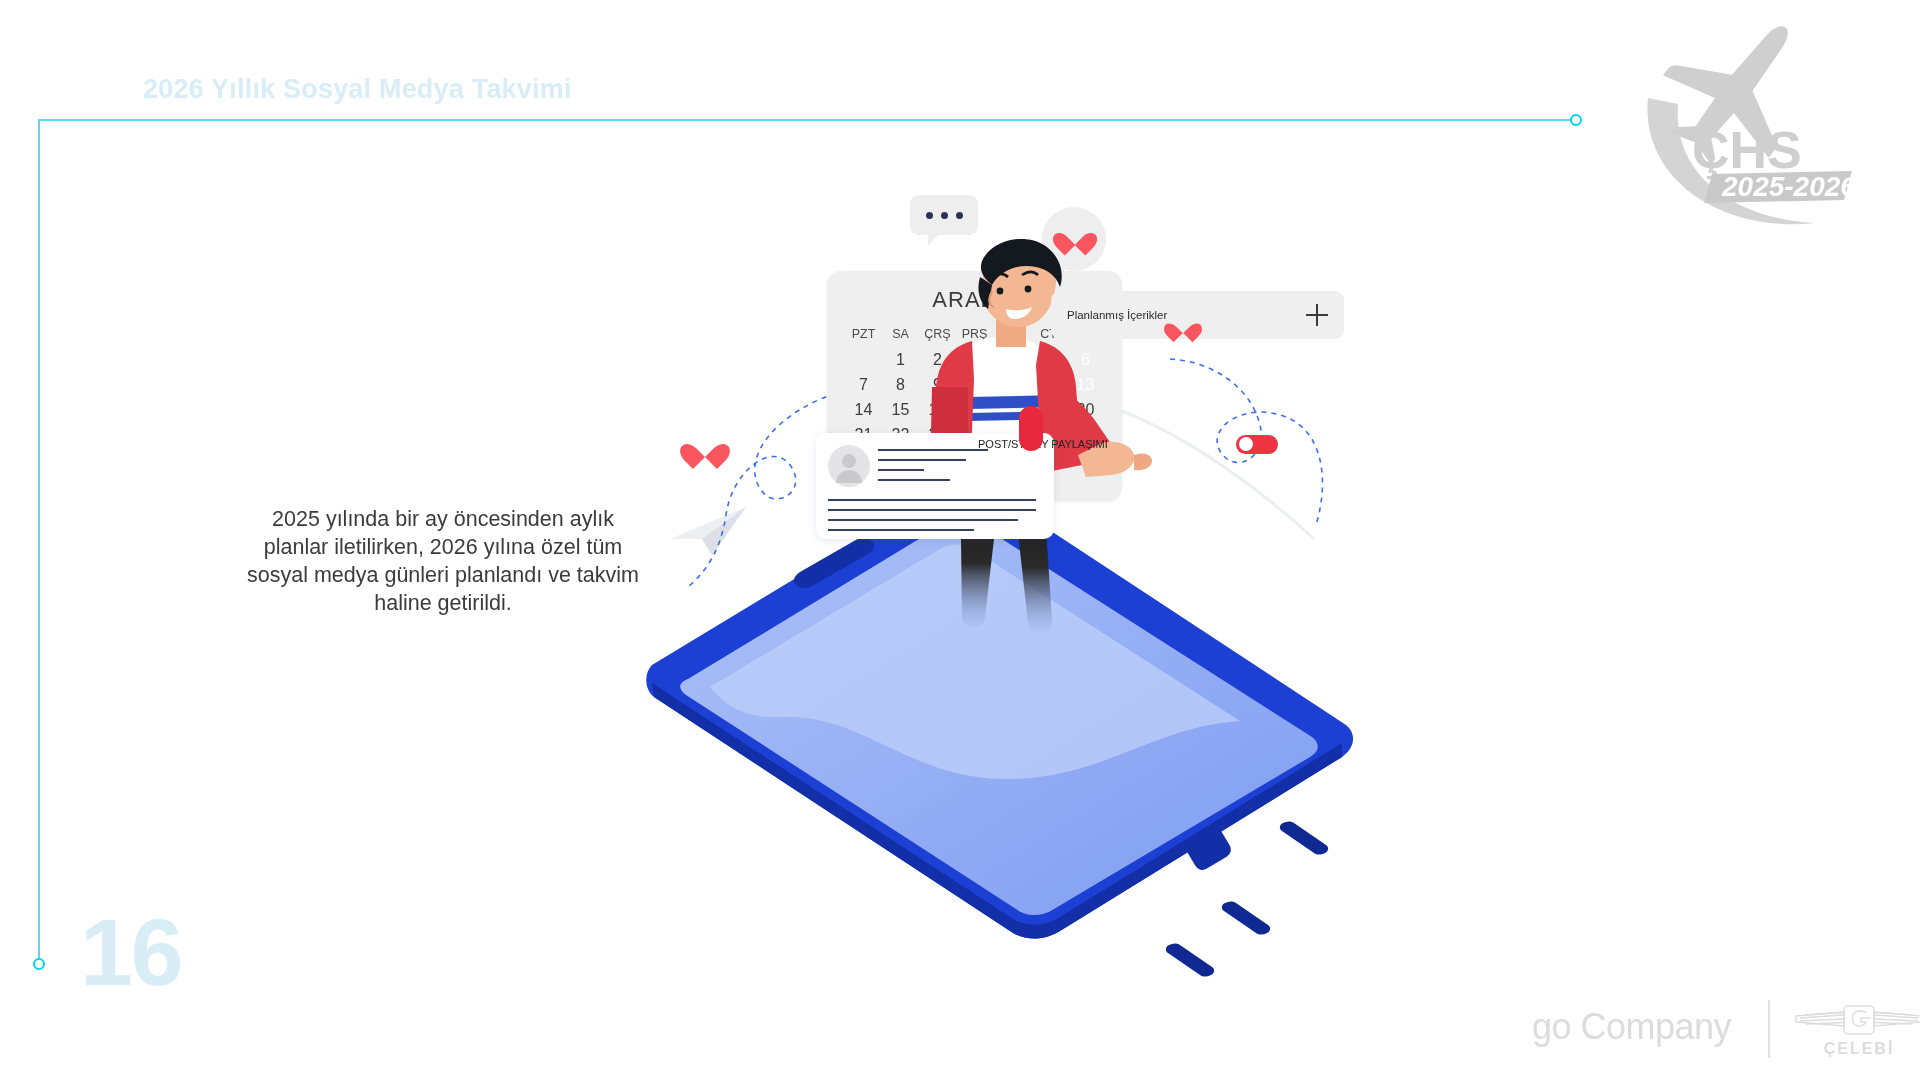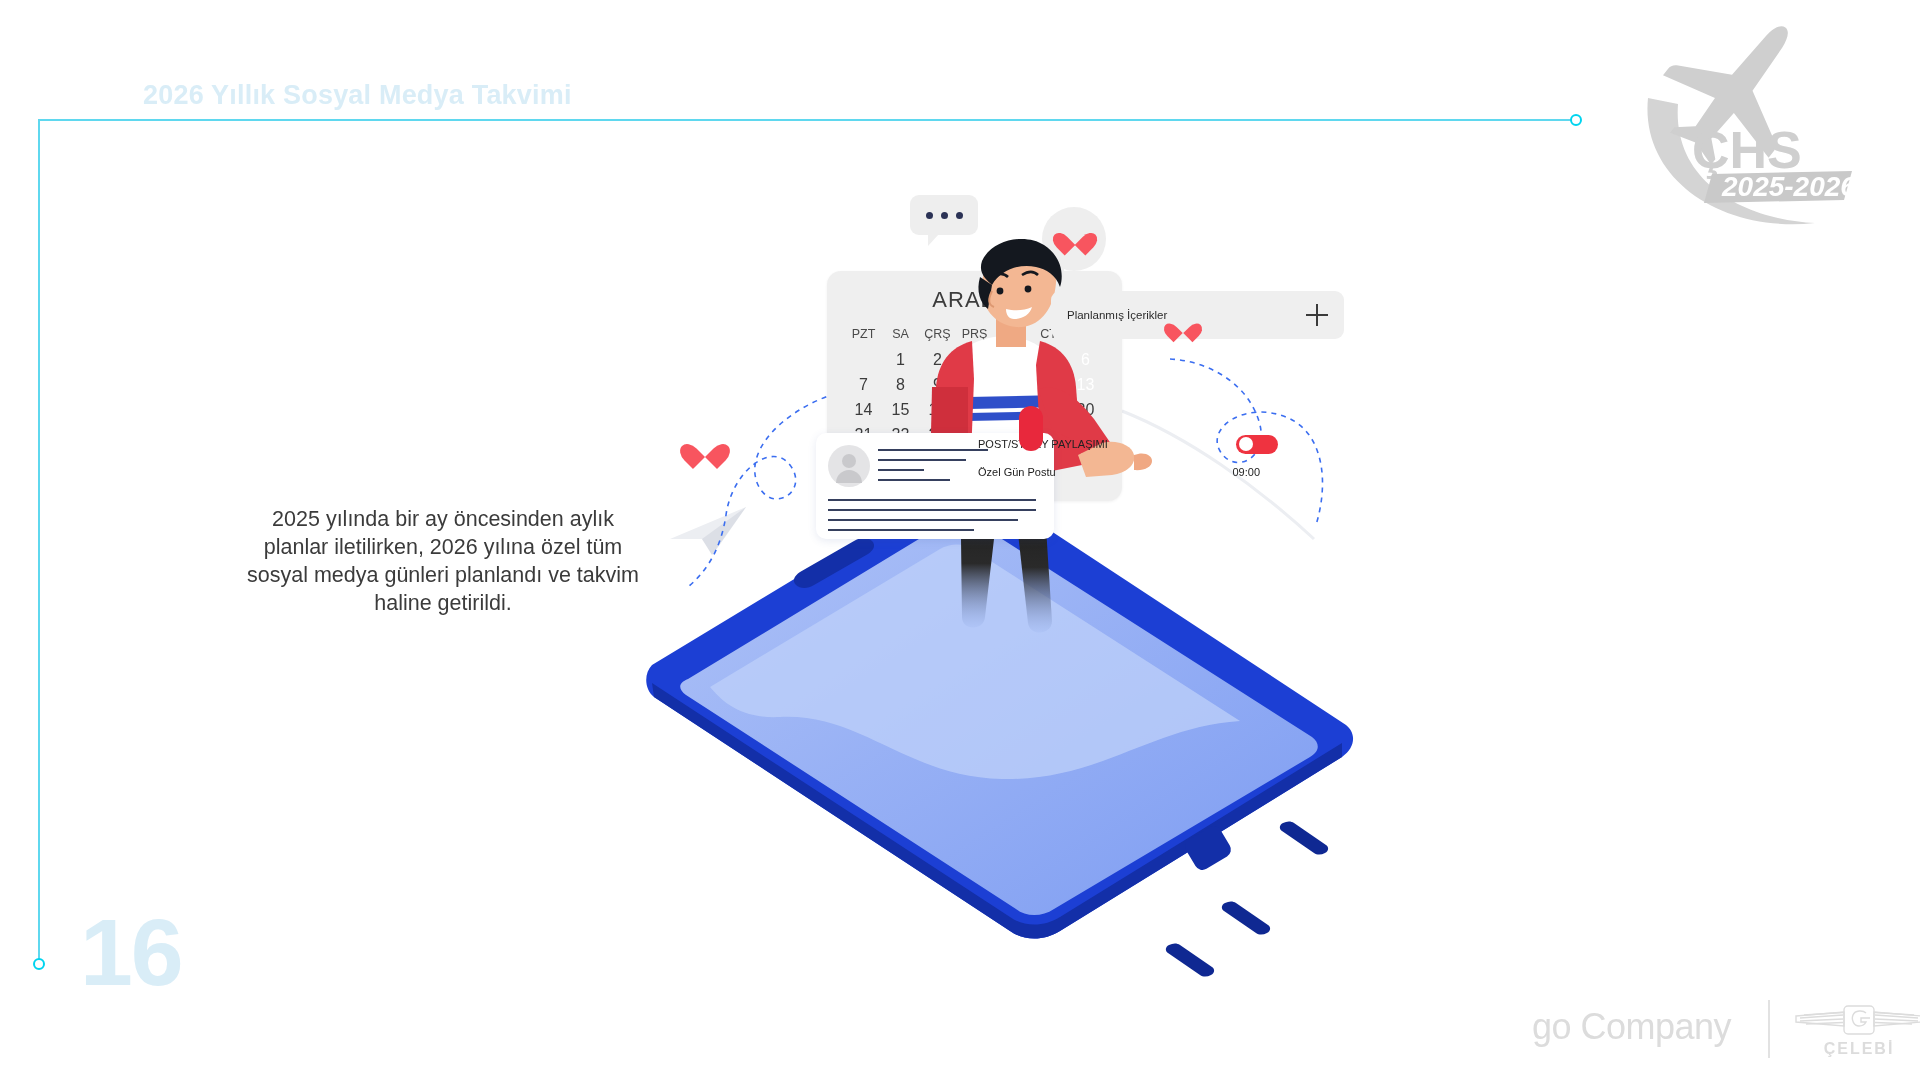--- a/index.html
+++ b/index.html
@@ -11,21 +11,21 @@
 
   
   .frame-top { position:absolute; left:38px; top:119px; width:1533px; height:2px; background:#5fd8ef; }
   .frame-left { position:absolute; left:38px; top:119px; width:2px; height:845px; background:#5fd8ef; }
   .dot { position:absolute; width:12px; height:12px; border:2px solid #00d4ef; border-radius:50%; background:#fff; }
   .dot-right { left:1570px; top:114px; }
   .dot-bottom { left:33px; top:958px; }
 
   
   .page-title {
-    position:absolute; left:143px; top:80px;
+    position:absolute; left:143px; top:74px;
     font-size:27px; font-weight:bold; color:#d9edf7; letter-spacing:0.2px;
     white-space:nowrap;
   }
 
   
   .body-copy {
     position:absolute; left:238px; top:505px; width:410px;
     font-size:21.5px; line-height:28px; color:#3b3b3b; font-weight:400;text-align:center;
   }
   .body-copy p { margin:0; }
@@ -372,24 +372,20 @@
       <div class="b4"></div>
     </div>
 
     <div class="settings-card">
       <div class="srow">
         <span class="lbl caps">POST/STORY PAYLAŞIMI</span>
         <span class="red-toggle">
           <span class="knob"></span>
         </span>
       </div>
-      <div class="srow">
-        <span class="lbl">Özel Gün Postu</span>
-        <span class="val">09:00</span>
-      </div>
     </div>
 
     <div class="heart heart-1">
         <div class="heart-s"></div>
       </div>
     <div class="heart heart-2">
         <div class="heart-s"></div>
       </div>
 
   </div>

